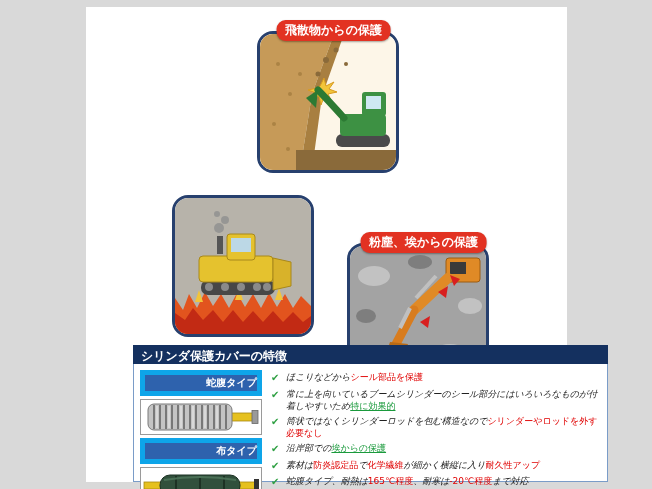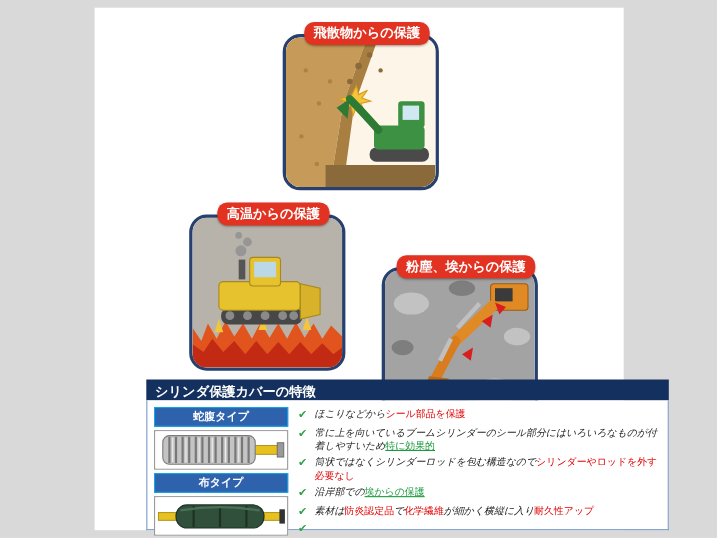--- a/index.html
+++ b/index.html
@@ -47,22 +47,22 @@
   .f-box {
     border:1px solid #7a9cc8; border-top:none;
     background:#fff;
     display:flex; gap:9px;
     padding:6px; height:118px;
   }
   .f-left { width:122px; display:flex; flex-direction:column; gap:3px; }
   .p-label {
     background:#2e62ad; color:#fff;
     font-size:10px; font-weight:bold;
-    text-align:center; padding:1px 0;
-    border:1px solid #0ea5e9;
+    text-align:right; padding:1px 0;
+    border:5px solid #0ea5e9;
   }
   .p-img { border:1px solid #9a9a9a; height:36px; background:#fff; }
   .p-img svg { width:100%; height:100%; display:block; }
   .f-list { list-style:none; flex:1; font-size:9px; color:#222; padding-top:1px; }
   .f-item { display:flex; gap:4px; margin-bottom:3px; line-height:1.35; }
   .check { color:#2fa043; font-weight:bold; flex:0 0 11px; font-size:10px; }
   .seg-black { color:#222222;font-style:italic; }
   .seg-red   { color:#e00000; }
   .seg-green { color:#1a9a3c;text-decoration:underline; }
 </style>
@@ -97,21 +97,20 @@
         <rect x="80" y="80" width="46" height="22" rx="4" fill="#3d9143"></rect>
         <rect x="102" y="58" width="24" height="24" rx="3" fill="#3d9143"></rect>
         <rect x="106" y="62" width="15" height="13" fill="#cfe8f2"></rect>
         <path d="M84,84 Q66,64 58,56" stroke="#2c7a33" stroke-width="7" fill="none" stroke-linecap="round"></path>
         <path d="M58,56 l-12,8 10,10 z" fill="#2c7a33"></path>
       </svg>
     </div>
   </div>
 
   <div class="panel-wrap pw-2">
-    <div class="badge">高温からの保護</div>
     <div class="panel-box">
       <svg viewBox="0 0 136 136">
         <rect width="136" height="136" fill="#b7b3aa"></rect>
         <path d="M0,136 V100 L8,112 14,96 22,110 30,94 38,108 46,96 54,110 62,95 70,109 78,96 86,110 94,95 102,109 110,96 118,110 126,98 136,108 V136 Z" fill="#e2541e"></path>
         <path d="M0,136 V115 L10,122 18,110 28,122 38,112 48,124 58,112 68,124 78,113 88,124 98,113 108,124 118,114 128,124 136,118 V136 Z" fill="#c22a14"></path>
         <g fill="#f2c53a">
           <path d="M20,104 l4,-12 4,12 z"></path>
             <path d="M60,102 l4,-12 4,12 z"></path>
             <path d="M100,102 l4,-12 4,12 z"></path>
         </g>
@@ -236,18 +235,19 @@
           <li class="f-item">
             <span class="check">✔</span>
             <span><span class="seg-black">沿岸部での</span><span class="seg-green">埃からの保護</span></span>
           </li>
           <li class="f-item">
             <span class="check">✔</span>
             <span><span class="seg-black">素材は</span><span class="seg-red">防炎認定品</span><span class="seg-black">で</span><span class="seg-red">化学繊維</span><span class="seg-black">が細かく横縦に入り</span><span class="seg-red">耐久性アップ</span></span>
           </li>
           <li class="f-item">
             <span class="check">✔</span>
+            <span><span class="seg-black">蛇腹タイプ、耐熱は</span><span class="seg-red">165℃程度</span><span class="seg-black">、耐寒は</span><span class="seg-red">-20℃程度</span><span class="seg-black">まで対応</span></span>
           </li>
         </ul>
     </div>
   </div>
 
 </div>
 
 </body></html>

